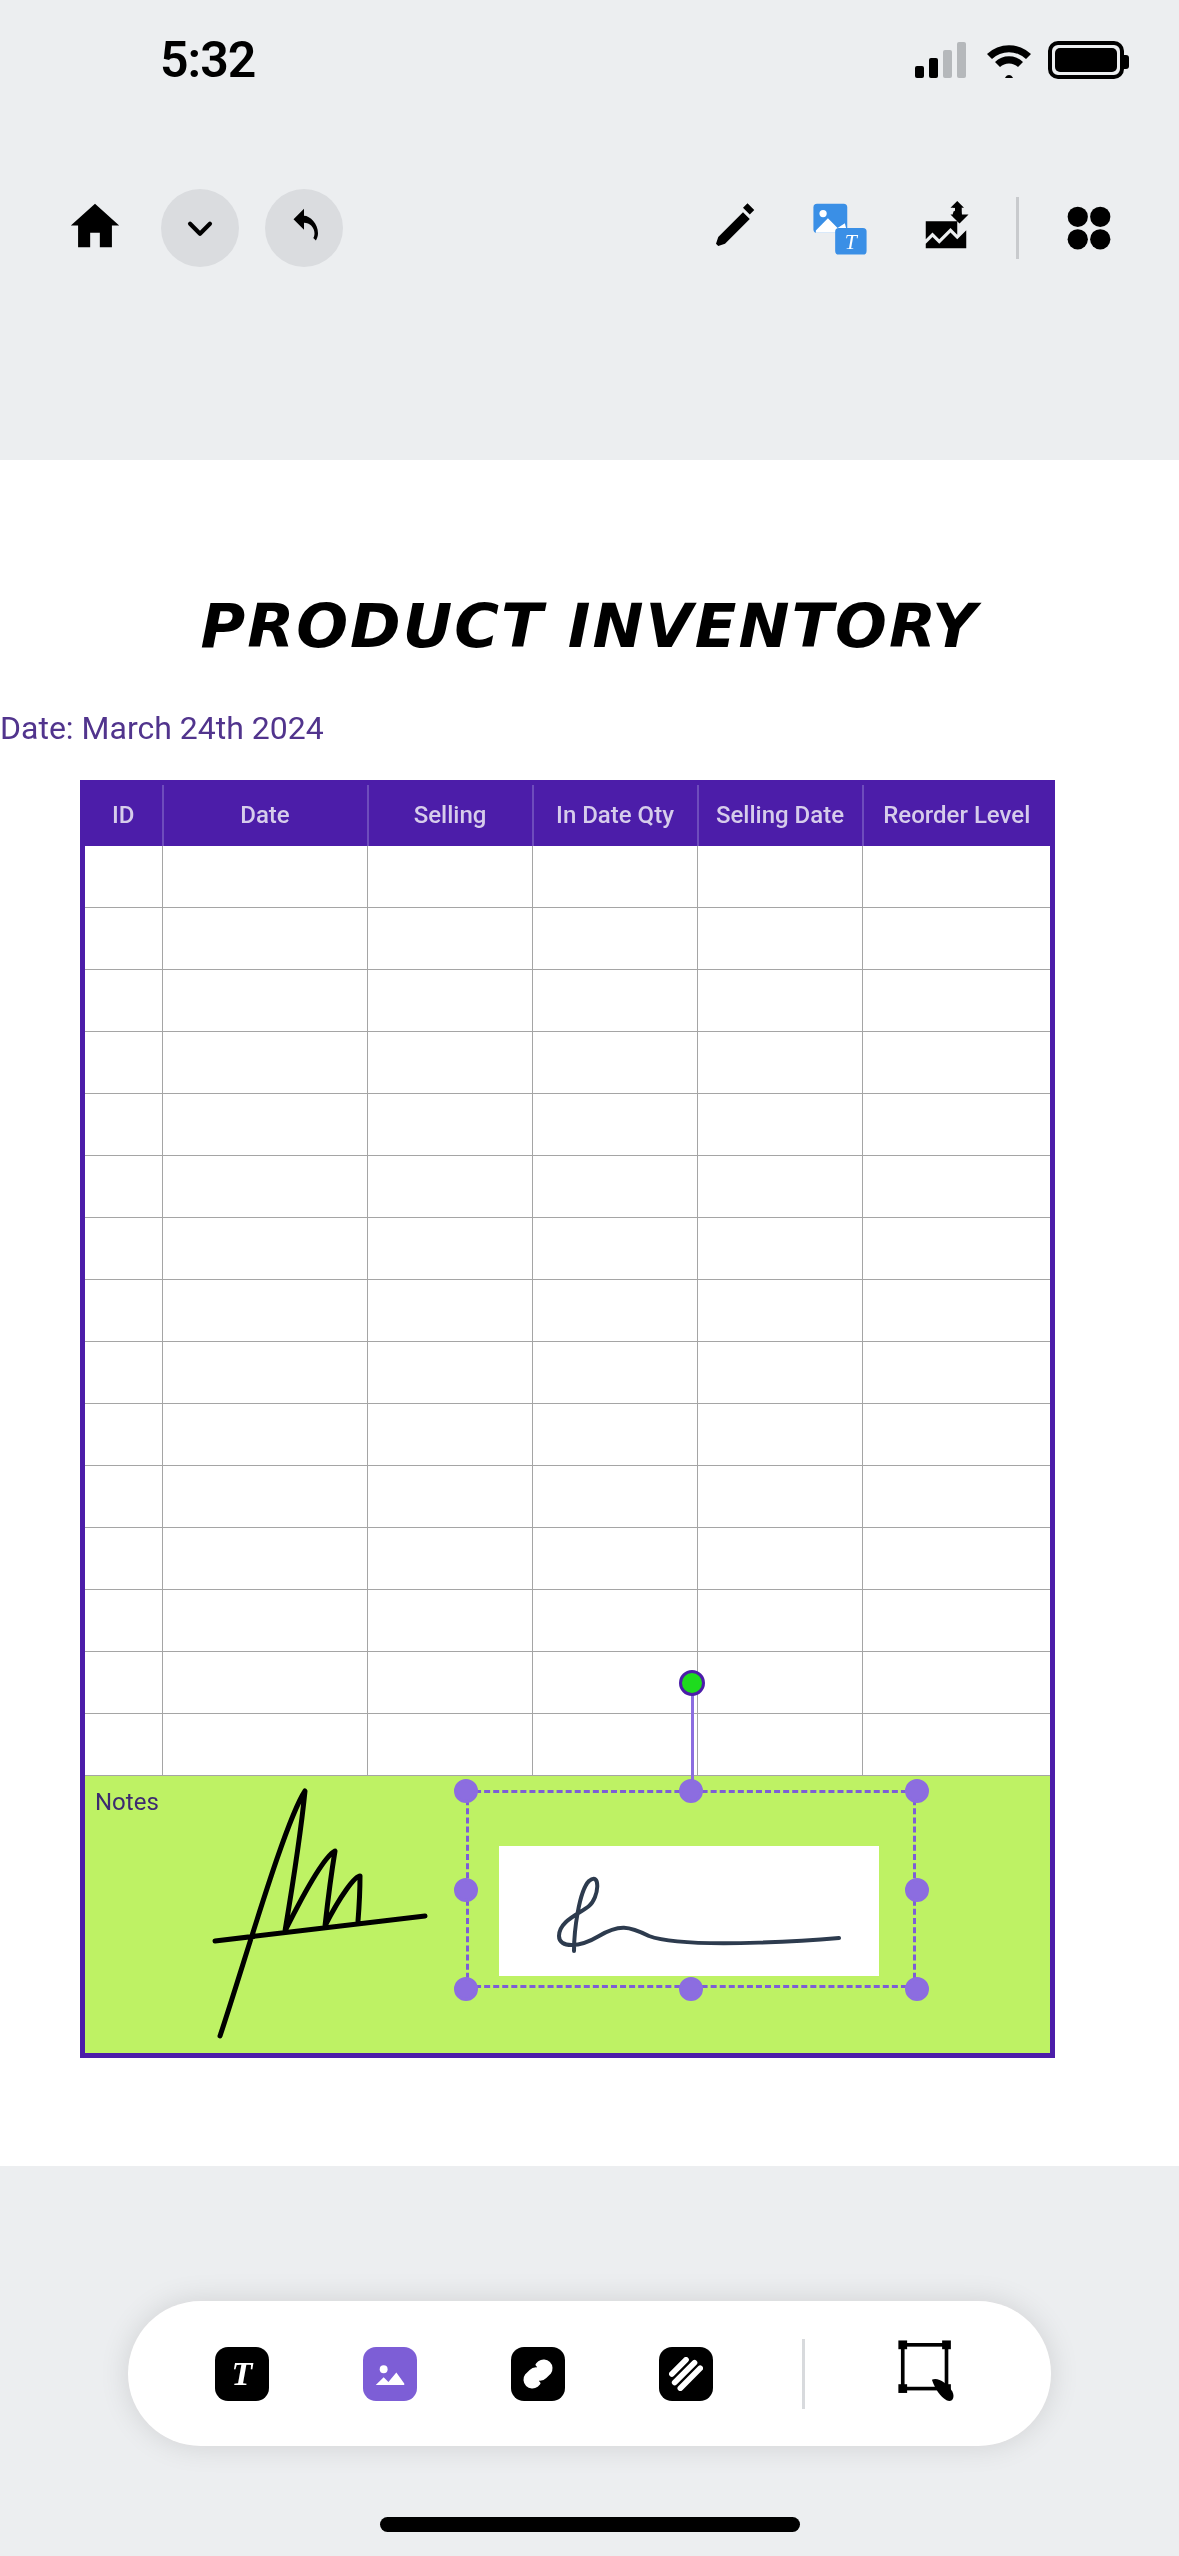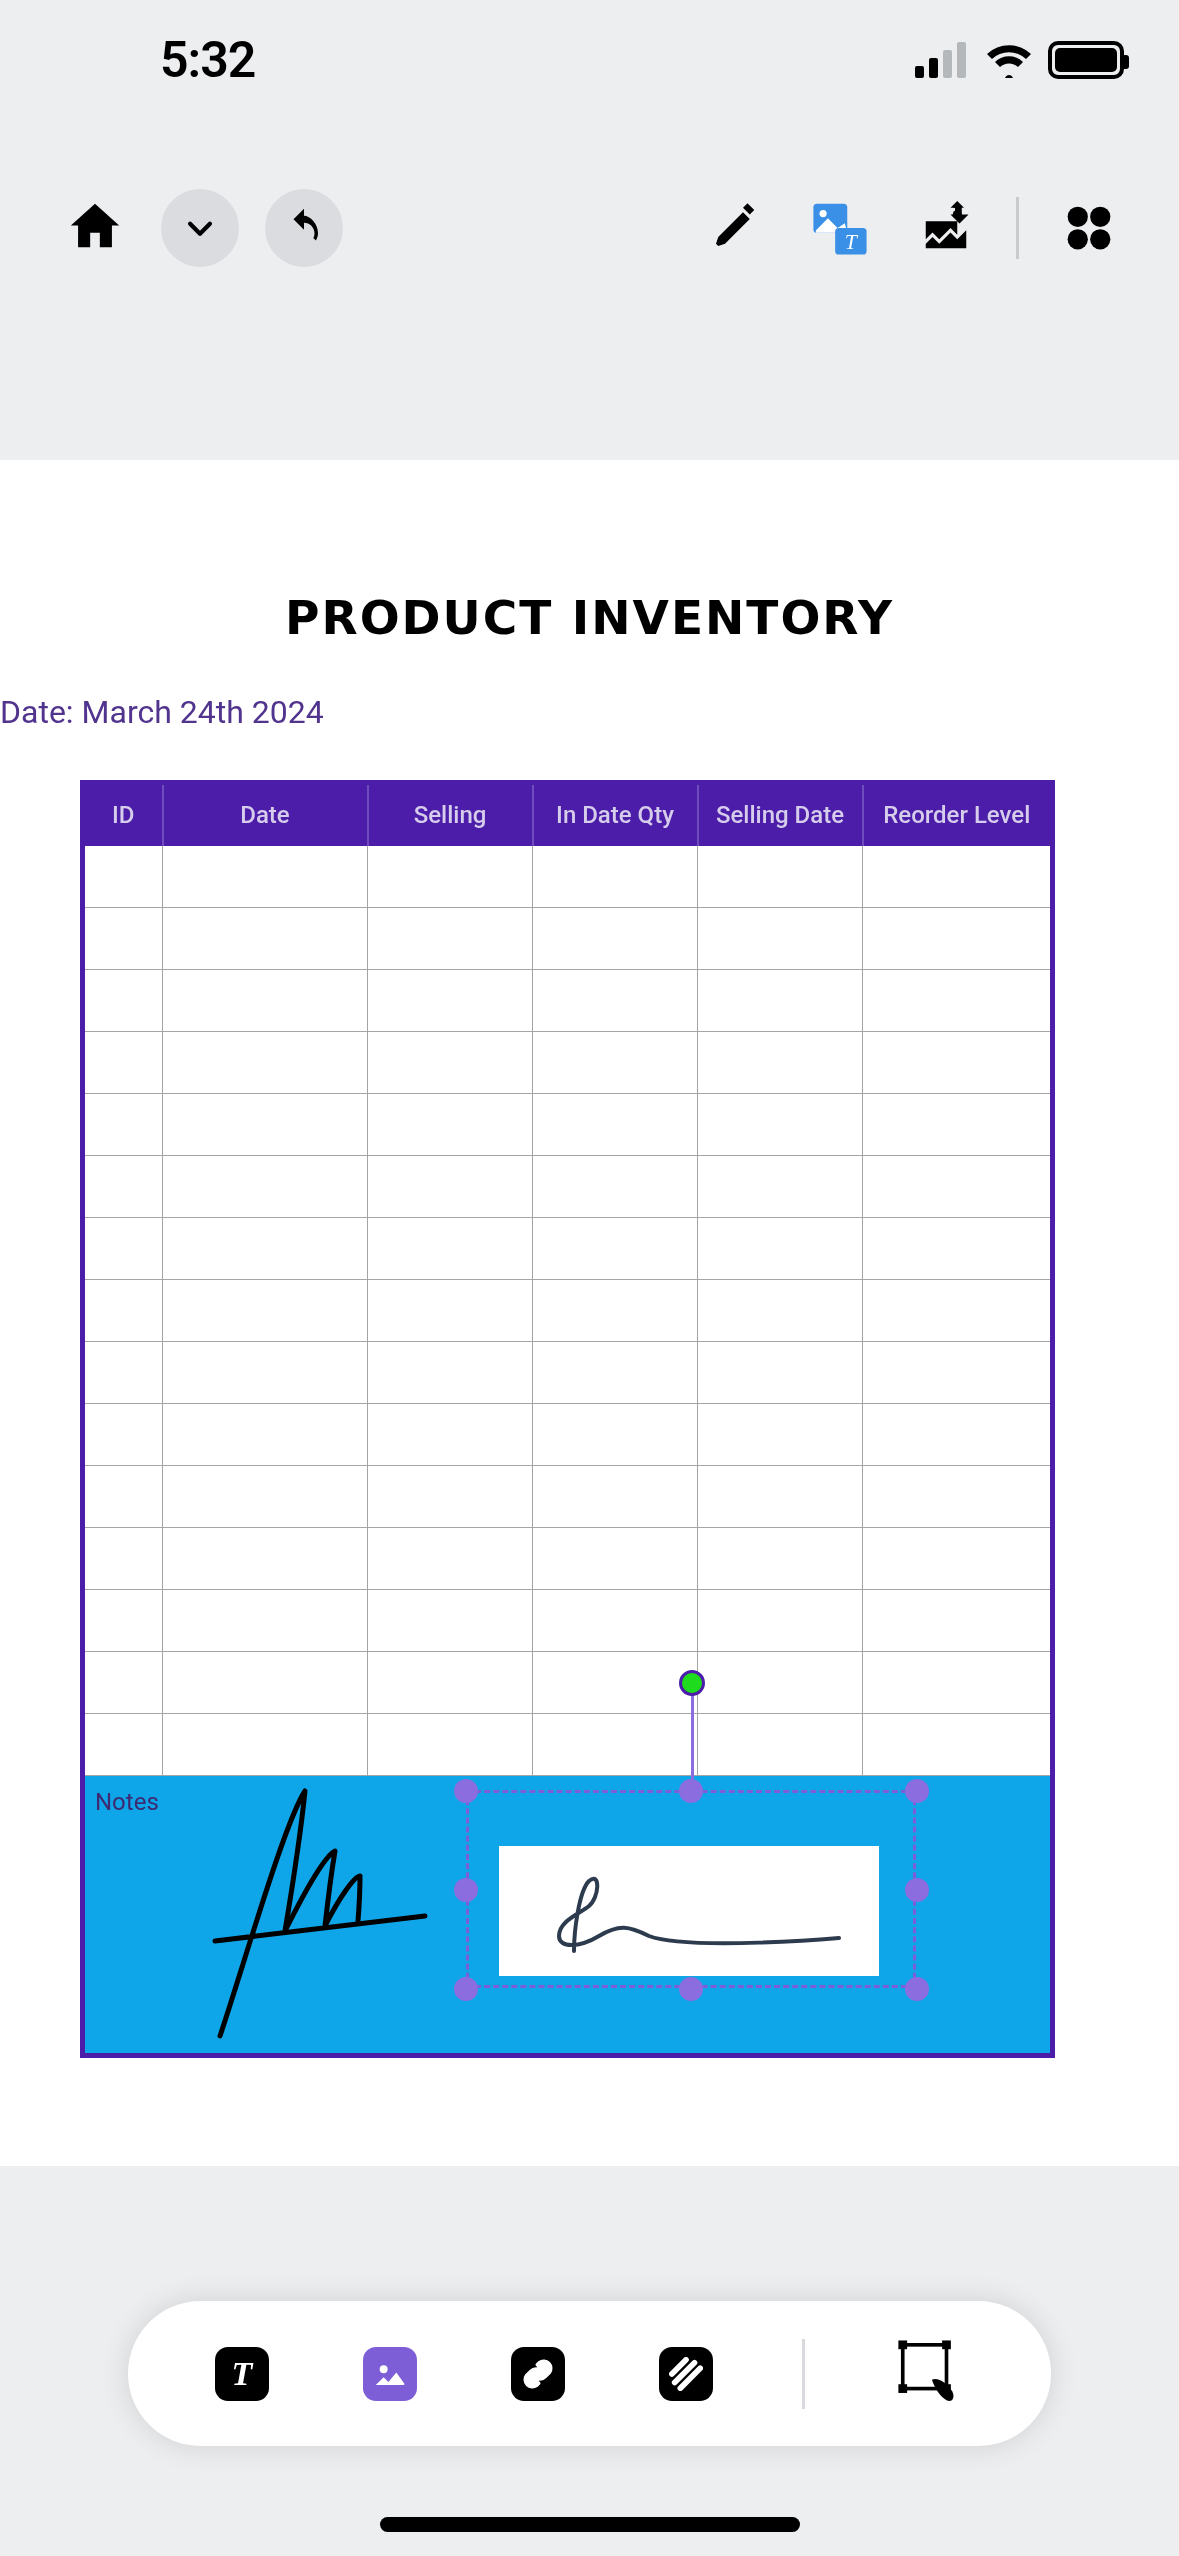--- a/index.html
+++ b/index.html
@@ -48,42 +48,43 @@
       position:absolute; top:305px; left:0; right:0; bottom:390px;
       background:#eceef0; overflow:hidden;
       padding-top:155px;
     }
     .page {
       width:1179px; margin:0 auto; background:#fff;
       height:1720px; position:relative;
       box-shadow:none;
     }
     .doc-title {
-      font-size:47px; font-weight:800; color:#000;
+      font-size:61px; font-weight:800; color:#000;
       text-align:center; padding-top:130px; letter-spacing:2px;
       font-family:"DejaVu Sans",Arial,sans-serif;
+      font-style:italic;
     }
     .doc-date {
       font-size:32px; color:#51348d;
       margin-top:48px;
     }
     .inv-table {
       position:absolute; top:320px; left:80px; right:80px;
       border:5px solid #4c1da9; border-collapse:collapse; table-layout:fixed; width:970px;
     }
     .inv-table th {
       background:#4c1da9; color:#d6cceb; font-weight:500; font-size:24px;
       padding:8px 4px; border-right:2px solid #6e4cbc; height:63px;
     }
     .inv-table th:last-child { border-right:none; }
     .inv-table td {
       border:1px solid #a5a5a5; border-top:none; height:62px;
     }
     .notes-row td {
-      background:#0ea5e9; height:280px; border:1px solid #4c1da9; vertical-align:top;
+      background:#bef264; height:280px; border:1px solid #4c1da9; vertical-align:top;
       padding:12px 10px; font-size:24px; color:#3d2a70; position:relative;
     }
 
     
     .sig1 {
       position:absolute; top:-15px; left:80px; width:280px; height:280px;
     }
     .sig-box {
       position:absolute; top:70px; left:414px; width:380px; height:130px;
       background:#fff; display:flex; align-items:center; justify-content:center;

